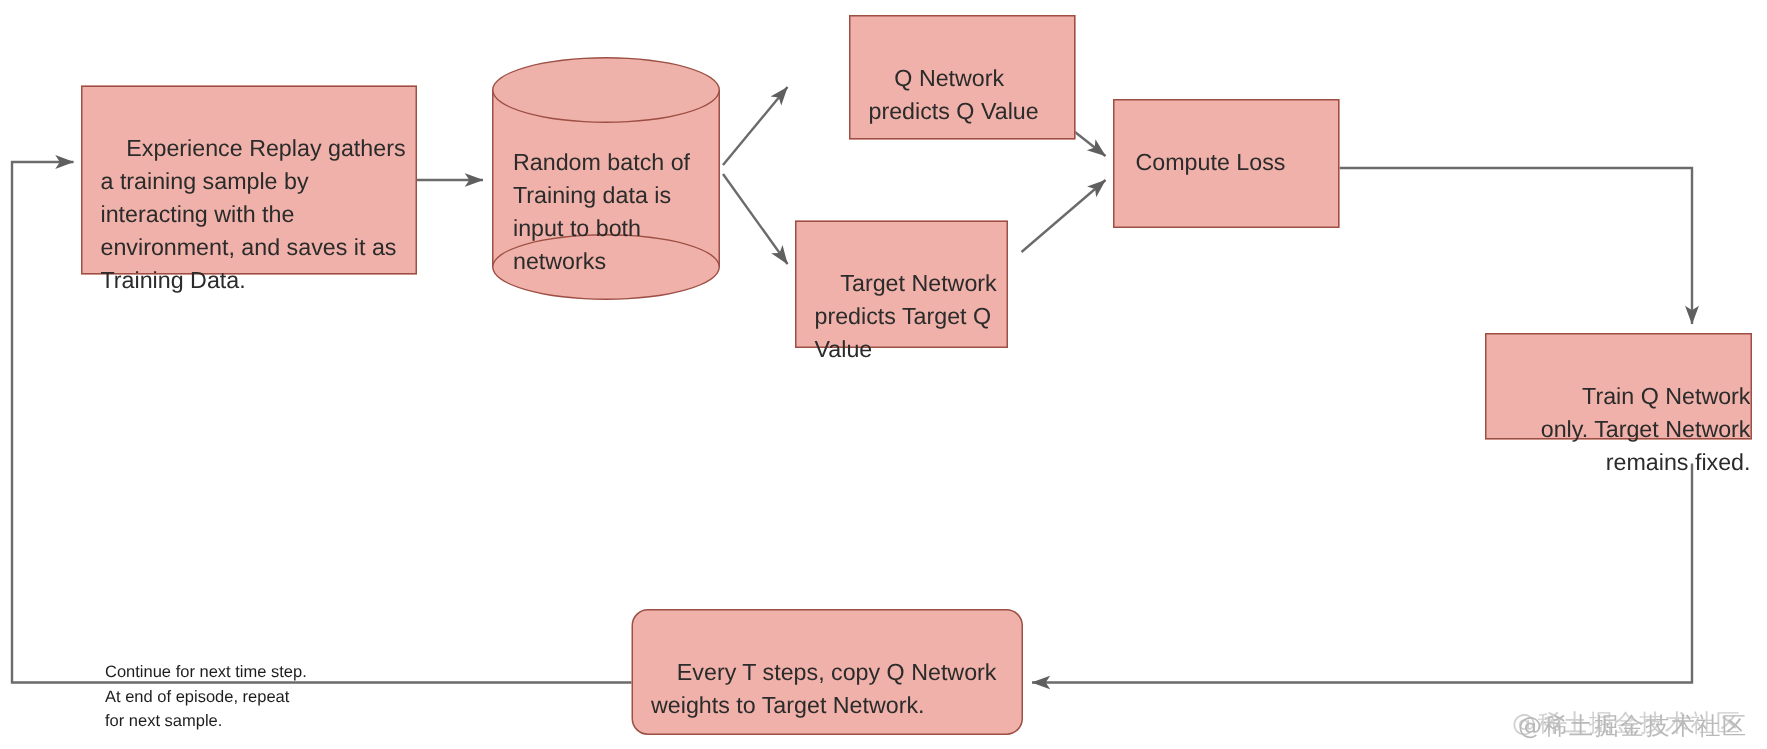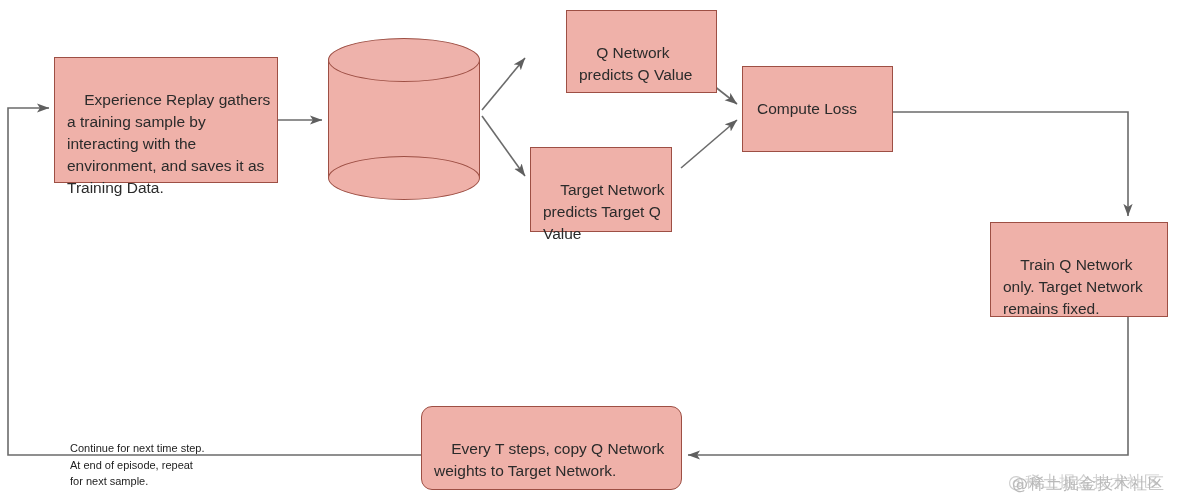--- a/index.html
+++ b/index.html
@@ -141,35 +141,36 @@
   </svg>
 
   <div class="node box" style="left:54px; top:57px; width:224px; height:126px;">
     <span>Experience Replay gathers a training sample by interacting with the environment, and saves it as Training Data.</span>
   </div>
 
   <div class="cyl" style="left:328px; top:38px; width:152px; height:162px;">
     <div class="cyl-body"></div>
     <div class="cyl-bottom"></div>
     <div class="cyl-top"></div>
+    <div class="cyl-label">Random batch of Training data is input to both networks</div>
   </div>
 
   <div class="node box" style="left:530px; top:10px; width:151px; height:83px;margin-left:36px;">
     <span>Q Network predicts Q Value</span>
   </div>
 
   <div class="node box" style="left:530px; top:147px; width:142px; height:85px;">
     <span>Target Network predicts Target Q Value</span>
   </div>
 
   <div class="node center" style="left:742px; top:66px; width:151px; height:86px;">
     <span>Compute Loss</span>
   </div>
 
-  <div class="node box" style="left:990px; top:222px; width:178px; height:95px;">
+  <div class="node box" style="left:990px; top:222px; width:178px; height:71px;text-align:right;">
     <span>Train Q Network only. Target Network remains fixed.</span>
   </div>
 
   <div class="node box" style="left:421px; top:406px; width:261px; height:84px;border-radius:11px;">
     <span>Every T steps, copy Q Network weights to Target Network.</span>
   </div>
 
   <div class="note" style="left:70px; top:440px; width:220px;"><span>Continue for next time step.</span><br><span>At end of episode, repeat</span><br><span>for next sample.</span></div>
 
   <div class="watermark shadow" style="left:1008px; top:472px;">@稀土掘金技术社区</div>

